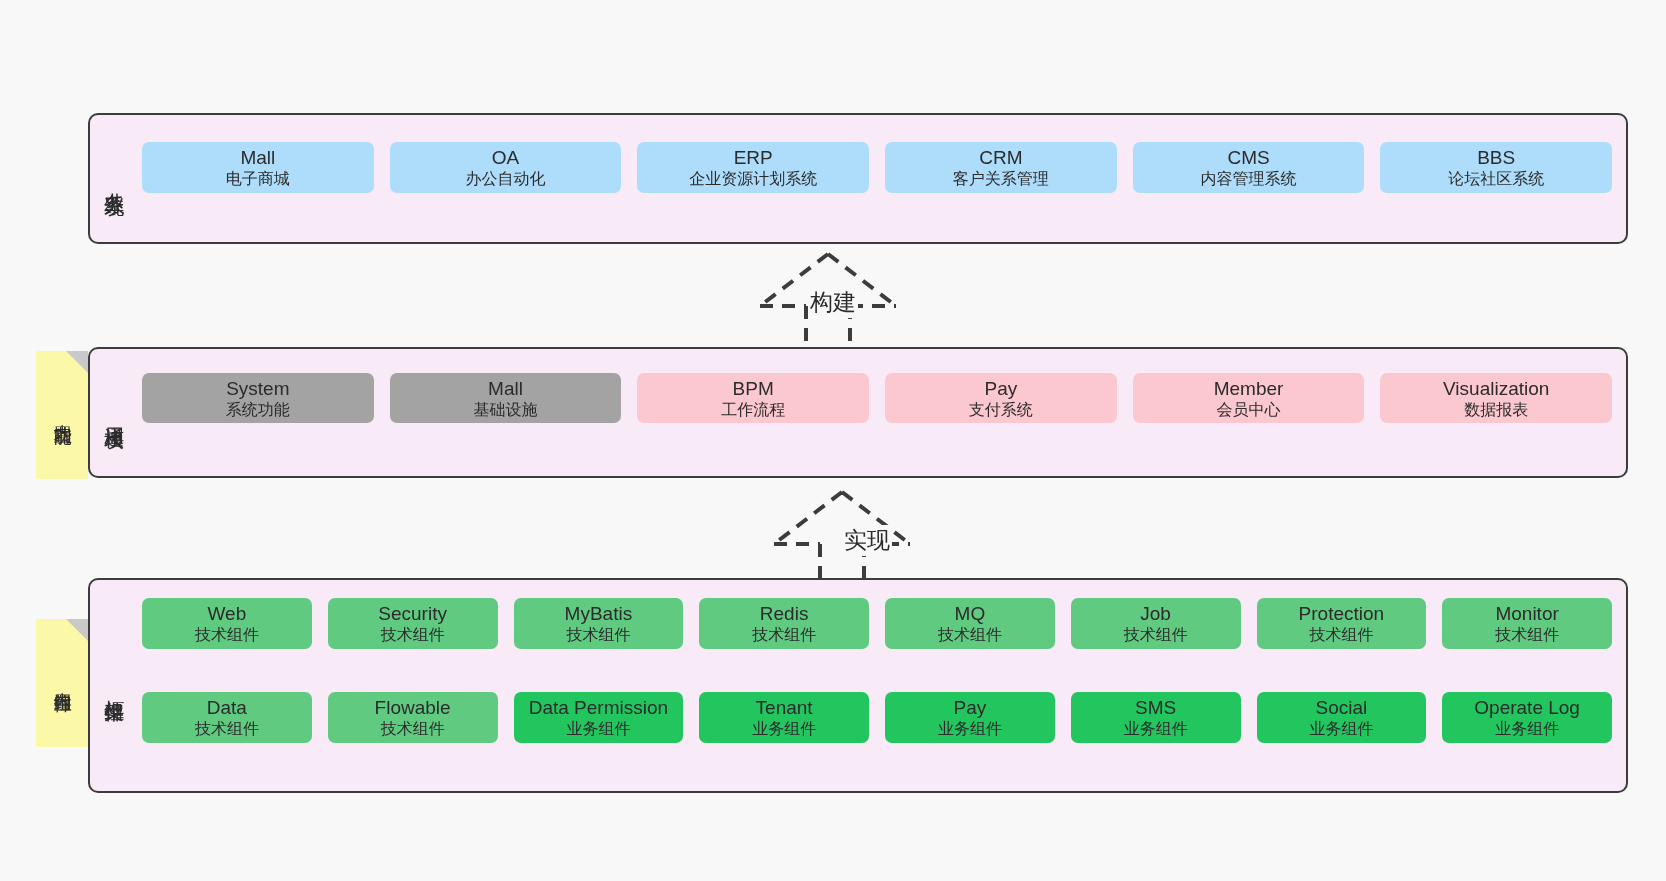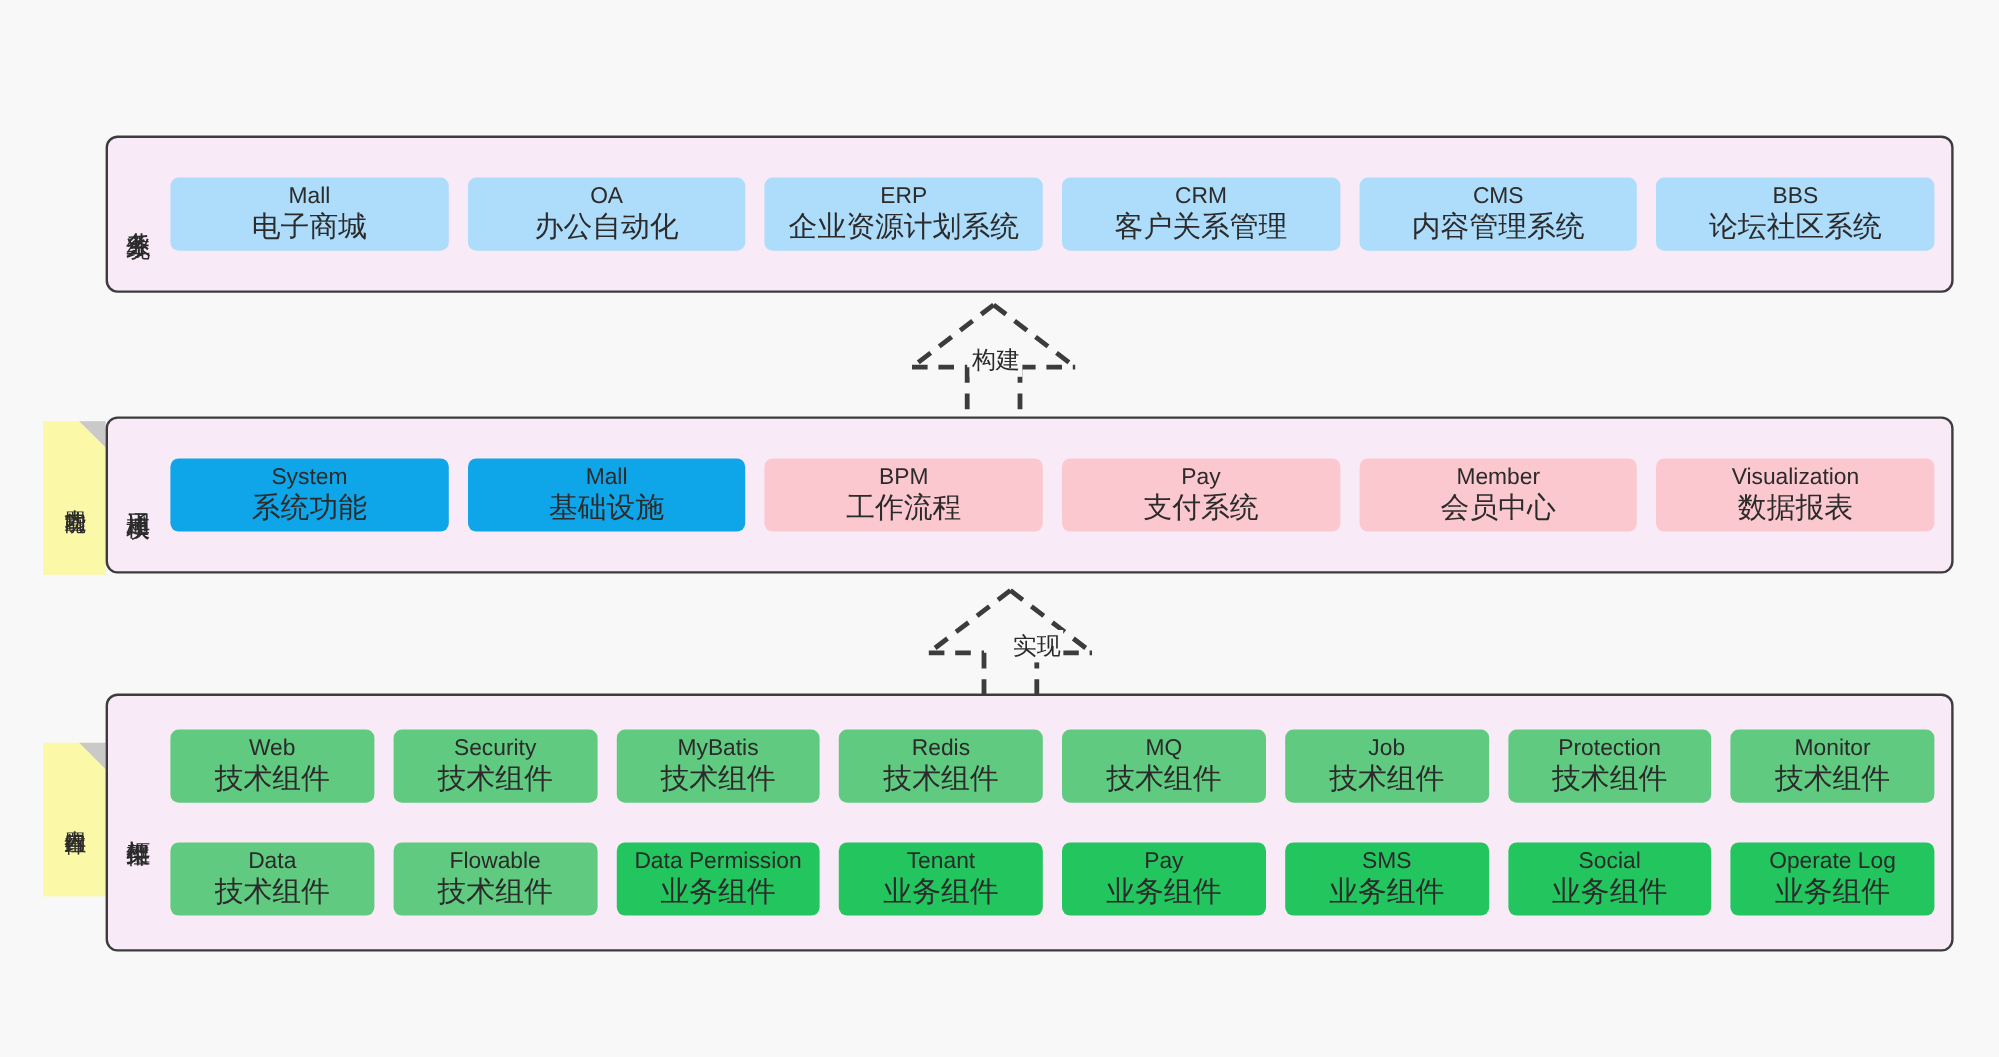--- a/index.html
+++ b/index.html
@@ -43,40 +43,40 @@
     flex:1 1 auto;
     display:flex;
     flex-direction:column;
     justify-content:center;
     gap:14px;
     padding:0 14px 0 4px;
   }
   .cell-row{
     display:flex;
     gap:16px;
-    align-items:center;
+    align-items:flex-start;
   }
   .cell{
     flex:1 1 0;
     border-radius:7px;
     display:flex;
     flex-direction:column;
     align-items:center;
     justify-content:center;
     text-align:center;
     line-height:1.22;
     box-sizing:border-box;
     padding:4px 6px;
   }
   .cell .en{font-size:19px;}
-  .cell .cn{font-size:24px;}
+  .cell .cn{font-size:16px;}
 
   
   .c-blue      {background:#AEDCFB;}
-  .c-red       {background:#0ea5e9;}
+  .c-red       {background:#a3a3a3;}
   .c-pink      {background:#FCC8CF;}
   .c-green     {background:#60CA80;}
   .c-lightgreen{background:#22c55e;}
 
   
   #layer1{left:88px;  top:113px; width:1540px; height:131px;}
   #layer1 .cell-row{height:73px;}
   #layer2{left:88px;  top:347px; width:1540px; height:131px;}
   #layer2 .cell-row{height:80px;}
   #layer3{left:88px;  top:578px; width:1540px; height:215px;}
@@ -109,21 +109,21 @@
     border-top:22px solid #C9C9C9;
     border-left:22px solid transparent;
   }
   #sticky1{left:36px; top:351px; height:128px;}
   #sticky2{left:36px; top:619px; height:128px;}
 
   
   .connector{position:absolute;z-index:4;}
   .conn-label{
     position:absolute;
-    font-size:20px;
+    font-size:23px;
     color:#2b2b2b;
     background:#F8F8F8;
     padding:0 2px;
     white-space:nowrap;
     user-select:none;
   }
   #conn1{left:742px; top:246px; width:180px; height:104px;}
   #conn1 .conn-label{left:66px; top:41px;}
   #conn2{left:756px; top:484px; width:180px; height:104px;}
   #conn2 .conn-label{left:66px; top:41px;margin-left:20px;}

